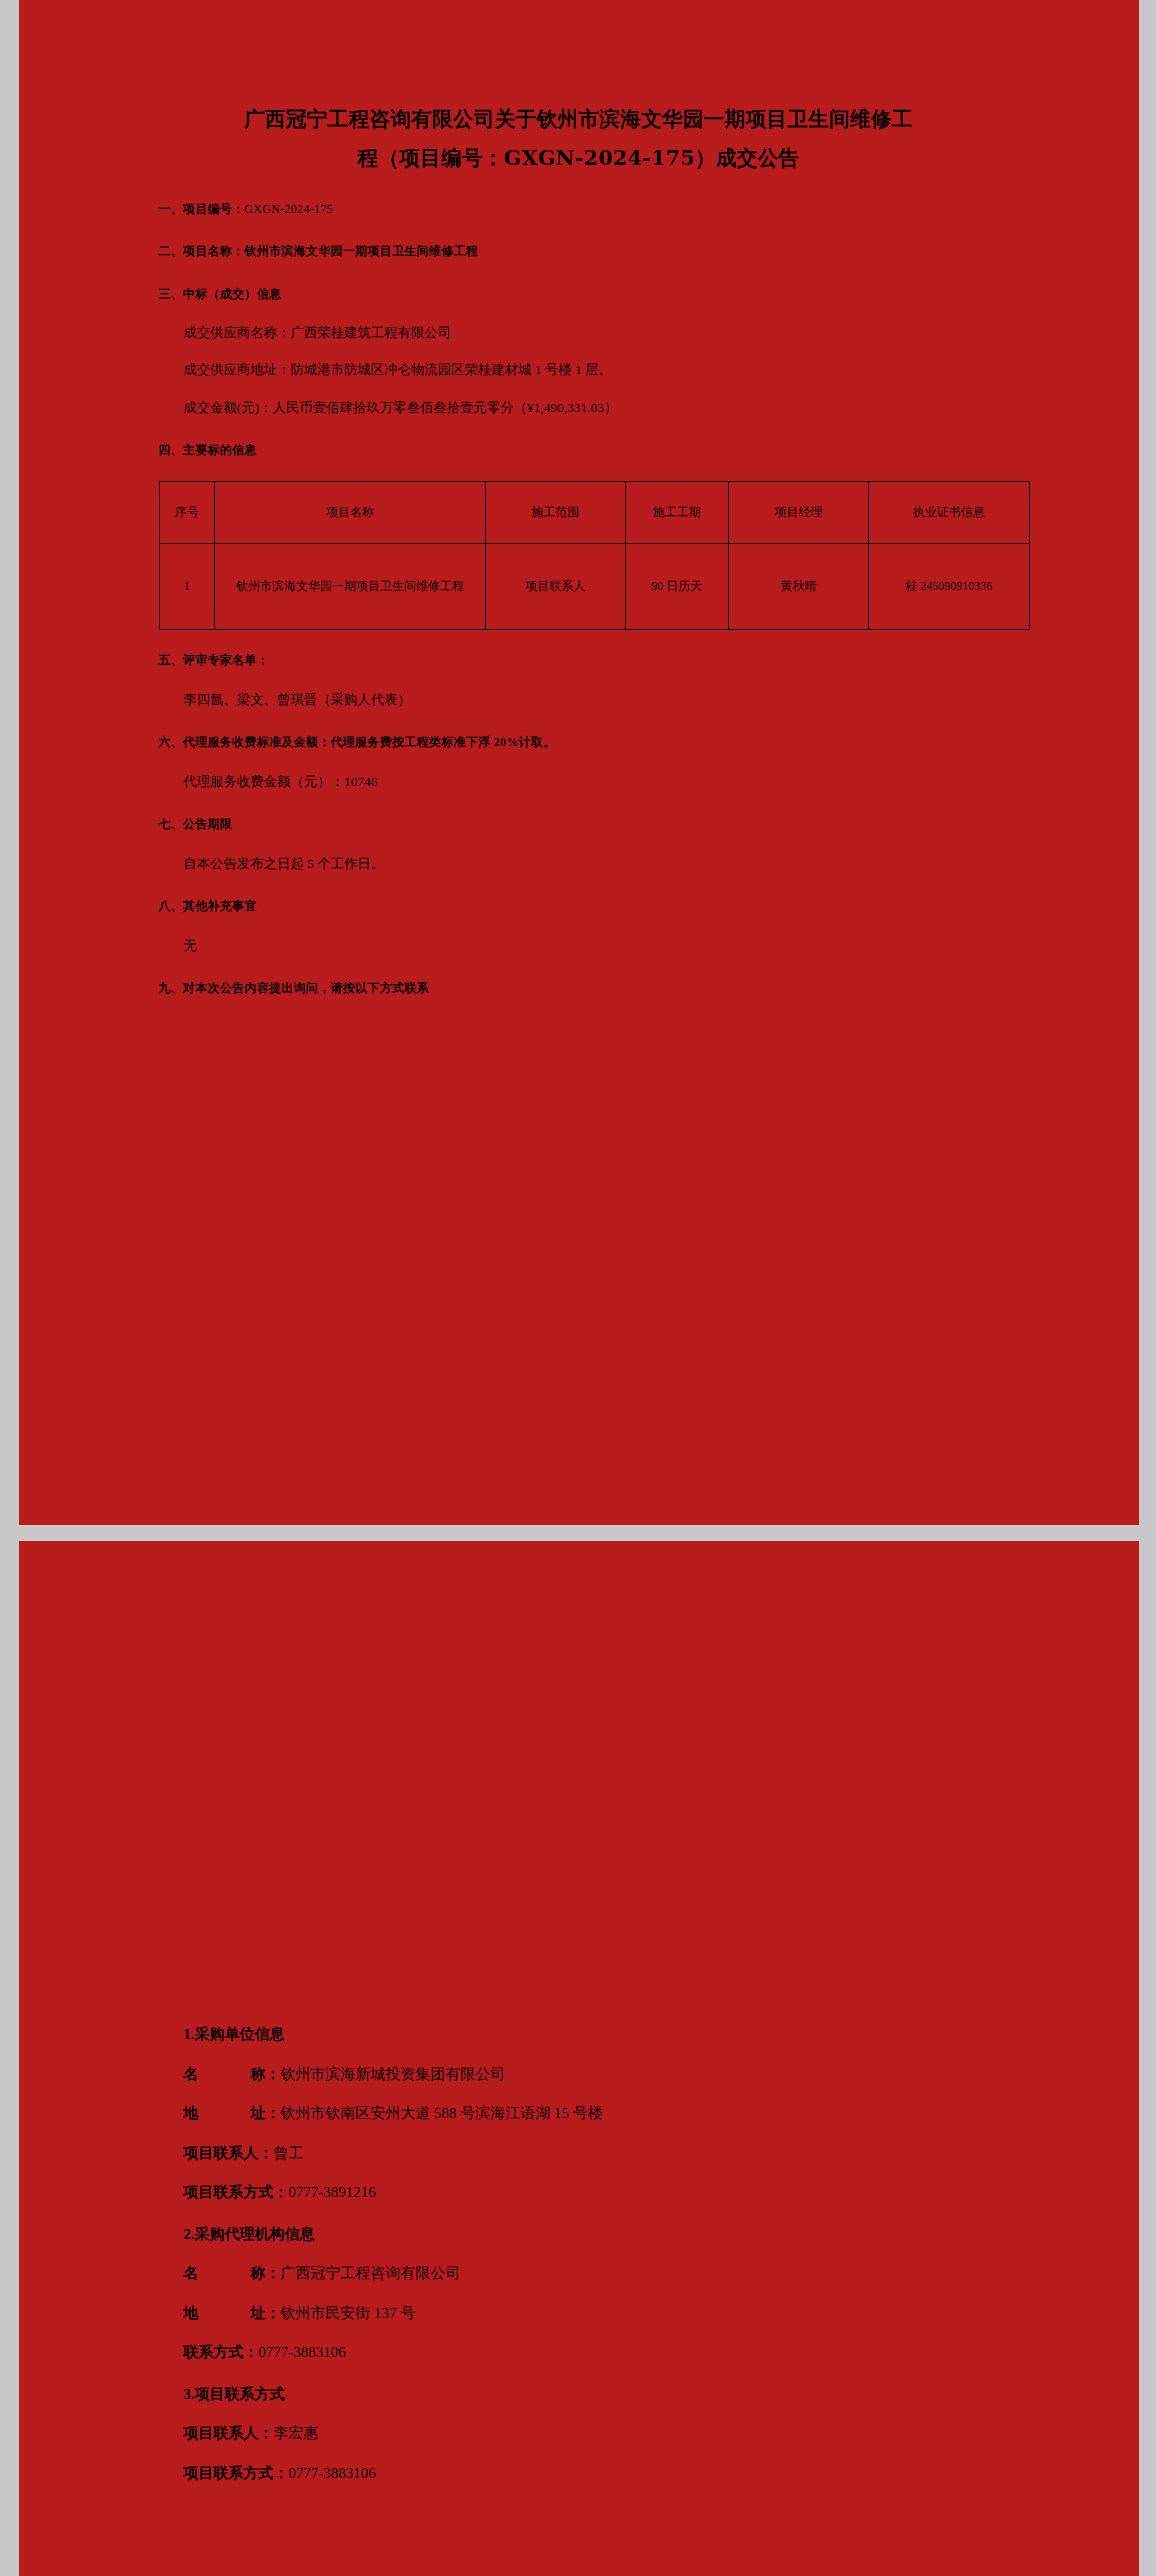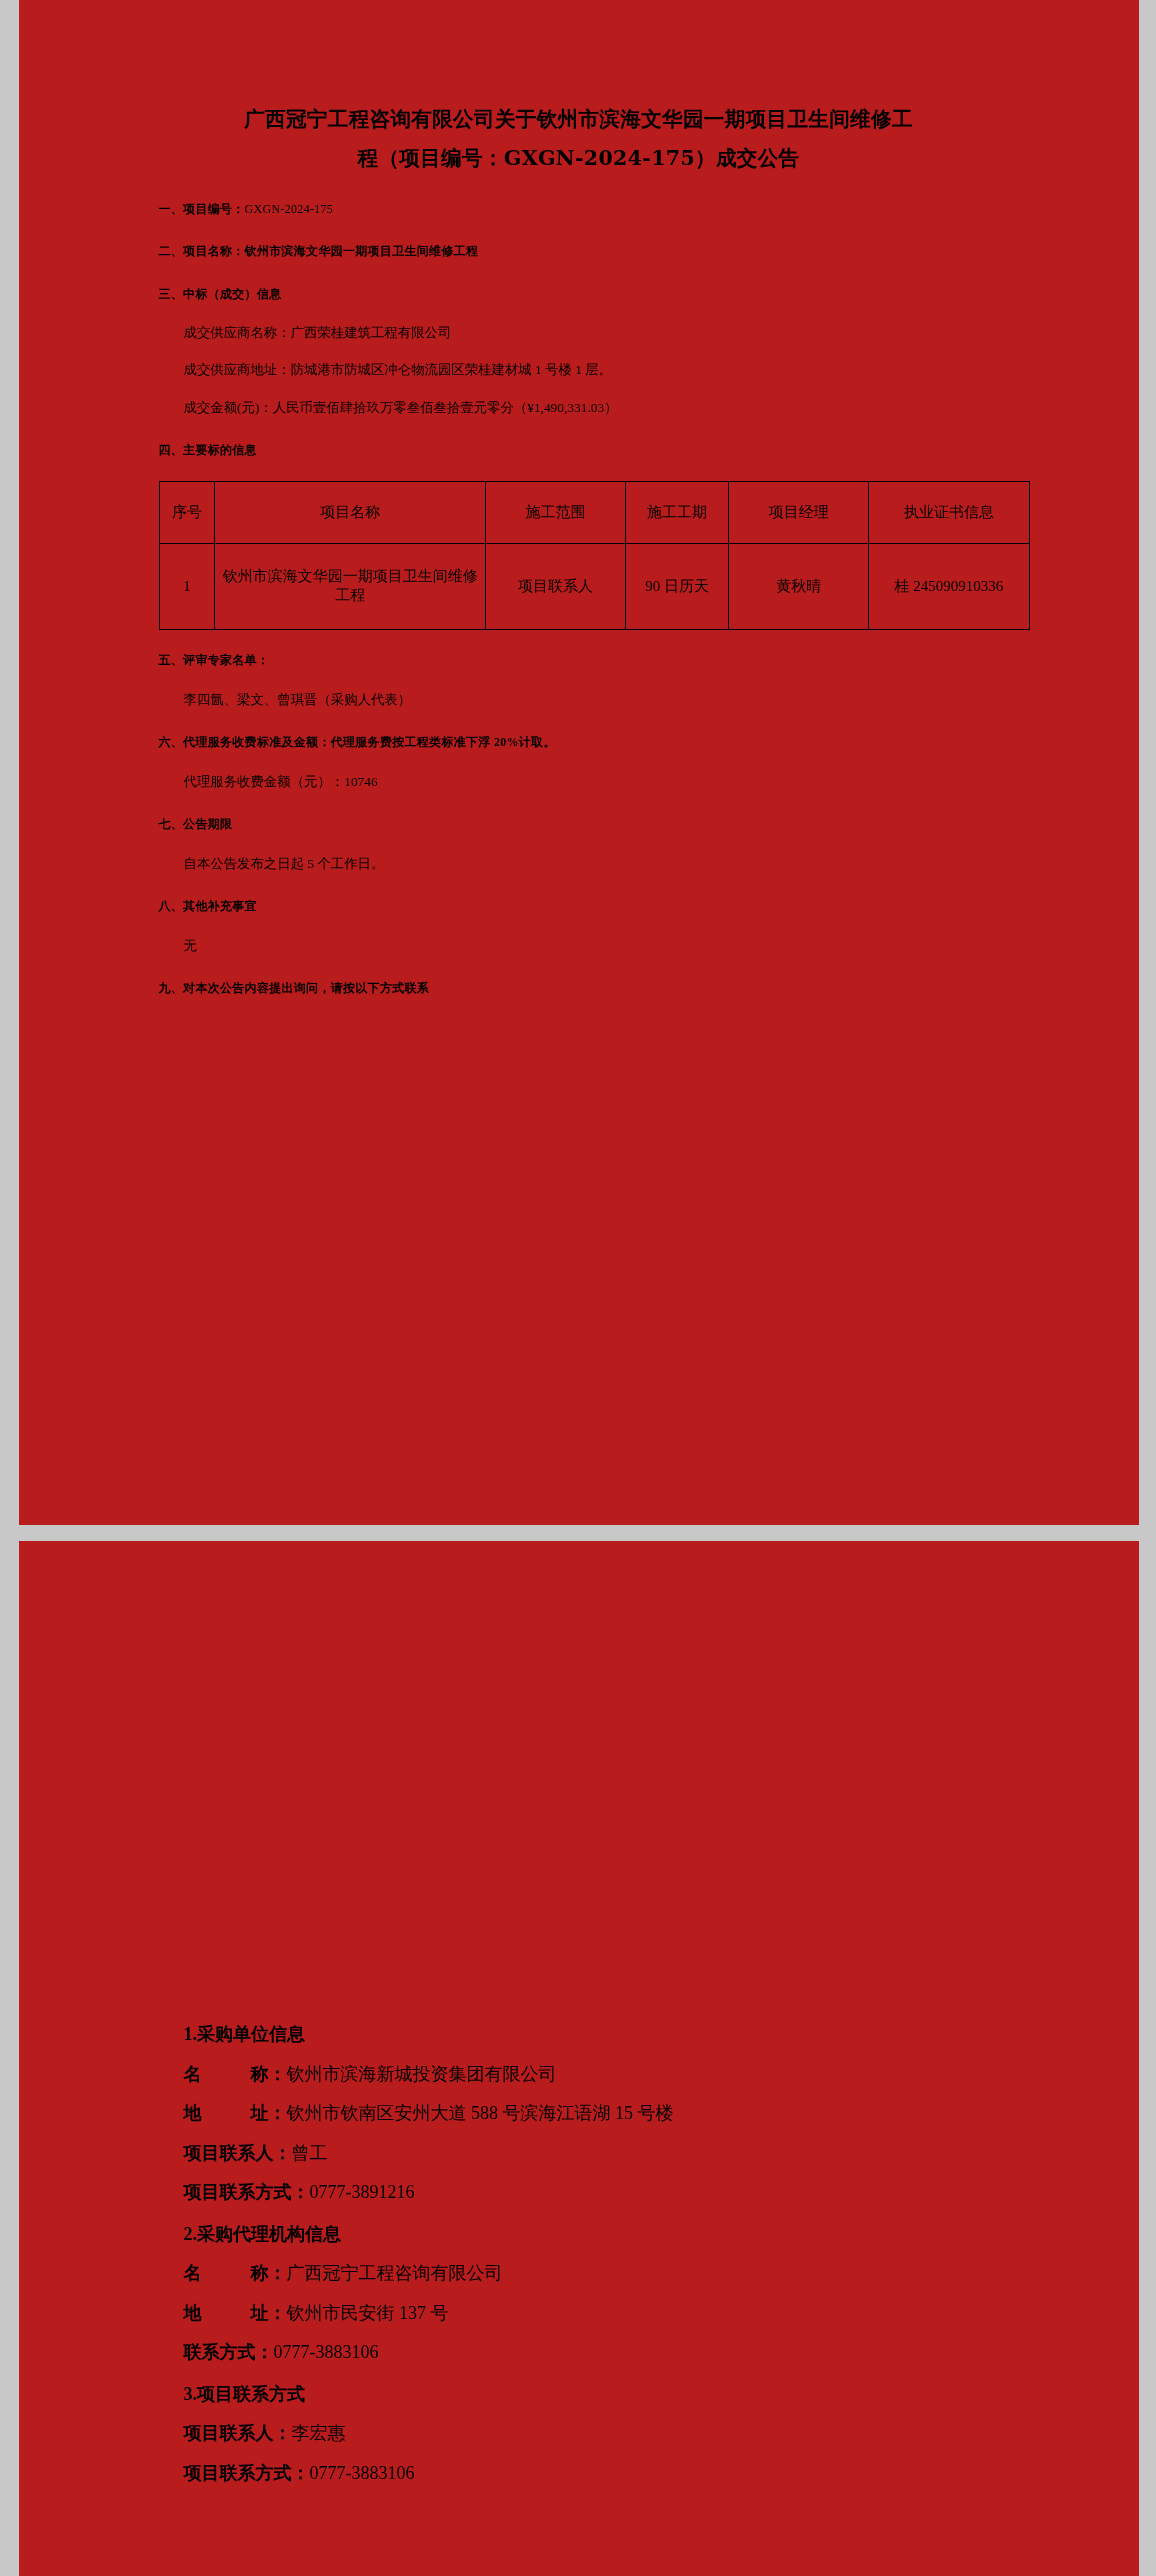--- a/index.html
+++ b/index.html
@@ -84,21 +84,21 @@
   .sub.first { margin-top: 15.5px; }
 
   table.bid-table {
     width: 871px;
     margin: 18.5px 0 0 37px;
     border-collapse: collapse;
     table-layout: fixed;
   }
   table.bid-table th, table.bid-table td {
     border: 0.5px solid #000;
-    font-size: 15px;
+    font-size: 12px;
     line-height: 19.6px;
     text-align: center;
     vertical-align: middle;
     padding: 6.2px 4.1px;
     font-weight: normal;
     color: #000;
   }
   table.bid-table th {
     height: 49px;
   }
@@ -109,21 +109,21 @@
   .col-name { width: 258px; }
   .col-scope { width: 129px; }
   .col-period { width: 93px; }
   .col-mgr { width: 129px; }
   .col-cert { width: 149px; }
 
   .td-left-pad { padding-left: 10.3px; padding-right: 10.3px; }
 
   
   .p2-block {
-    font-size: 18px;
+    font-size: 15px;
     line-height: 24px;
     color: #000;
   }
   .p2-head {
     font-weight: bold;
     padding-left: 62px;
     margin-top: 17.5px;
   }
   .p2-row {
     padding-left: 62px;

